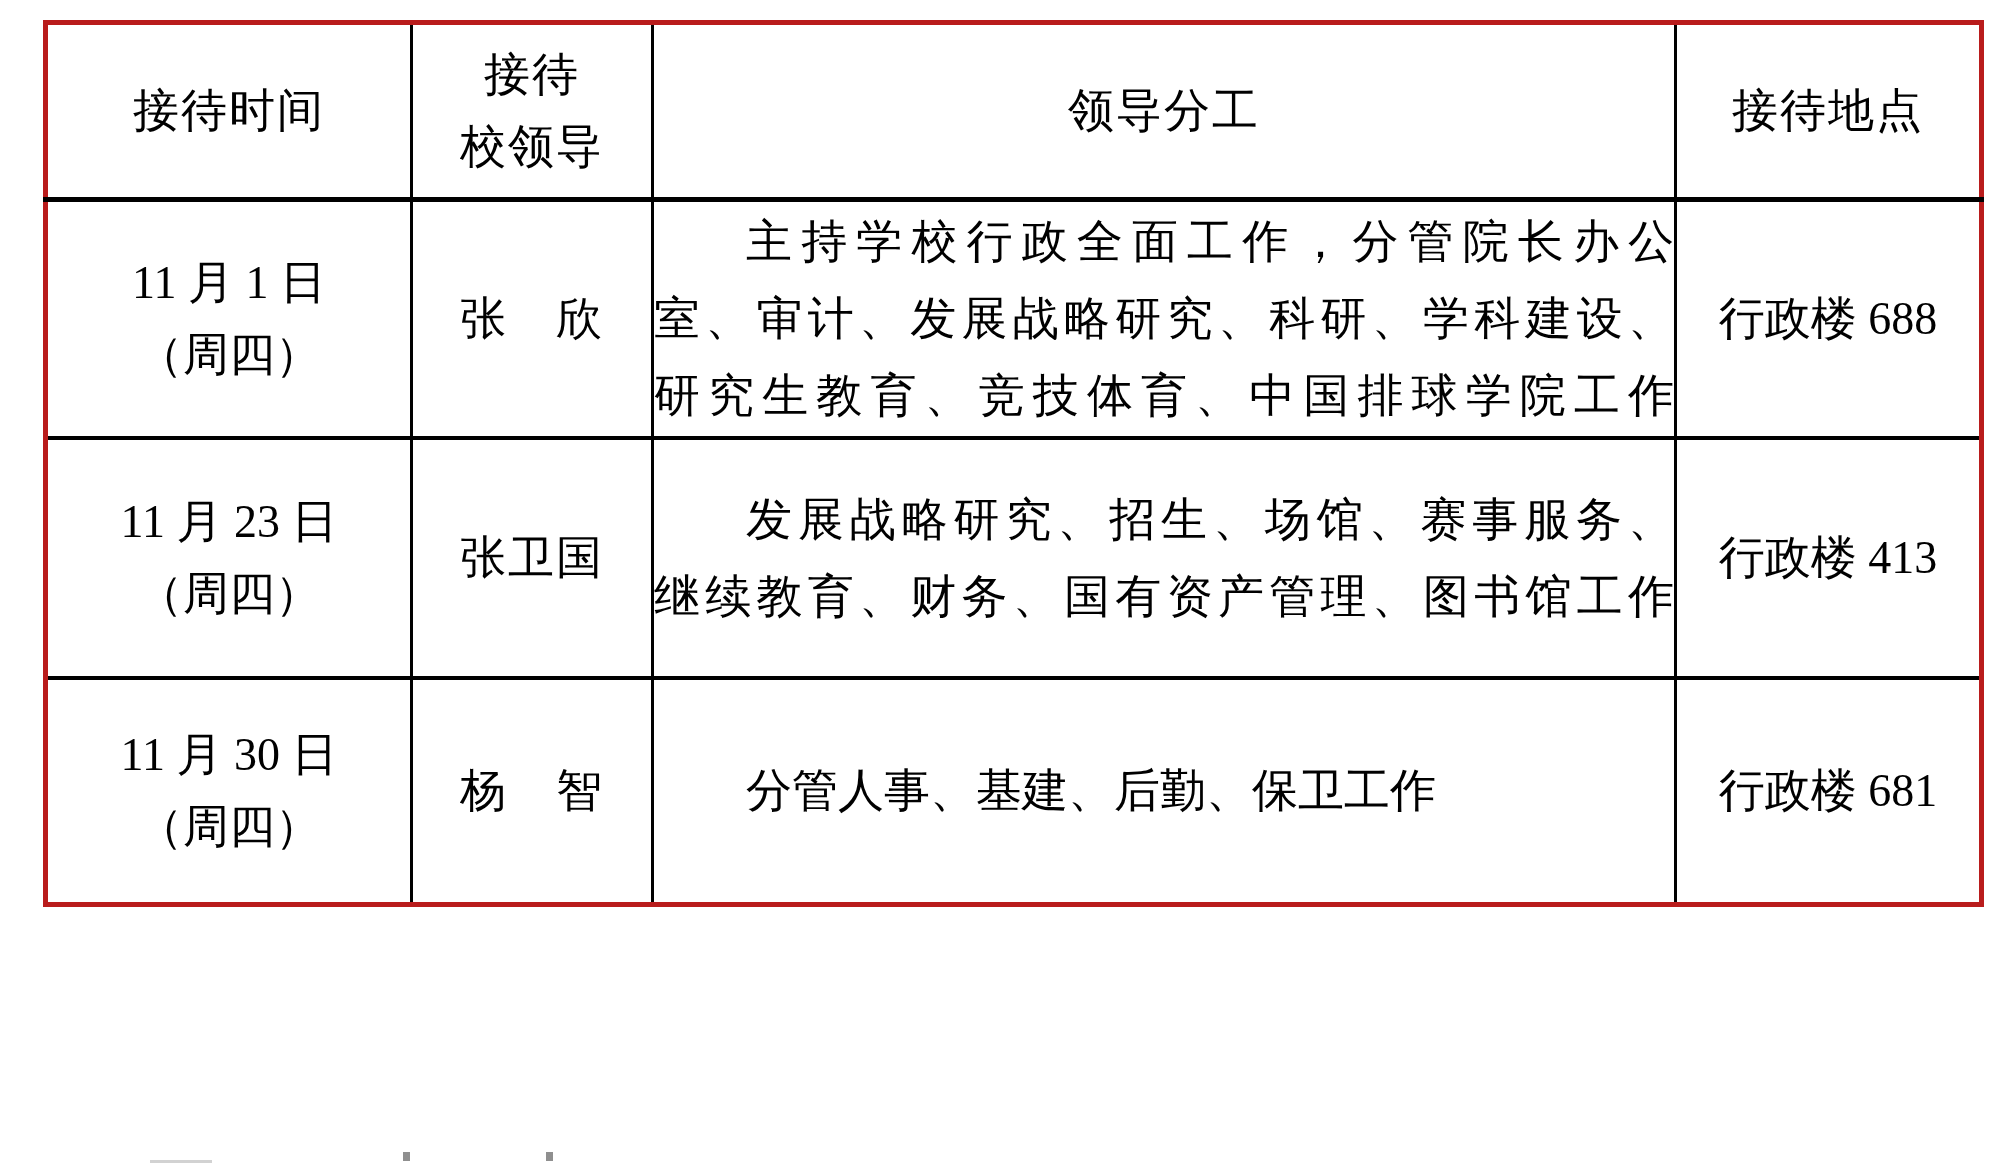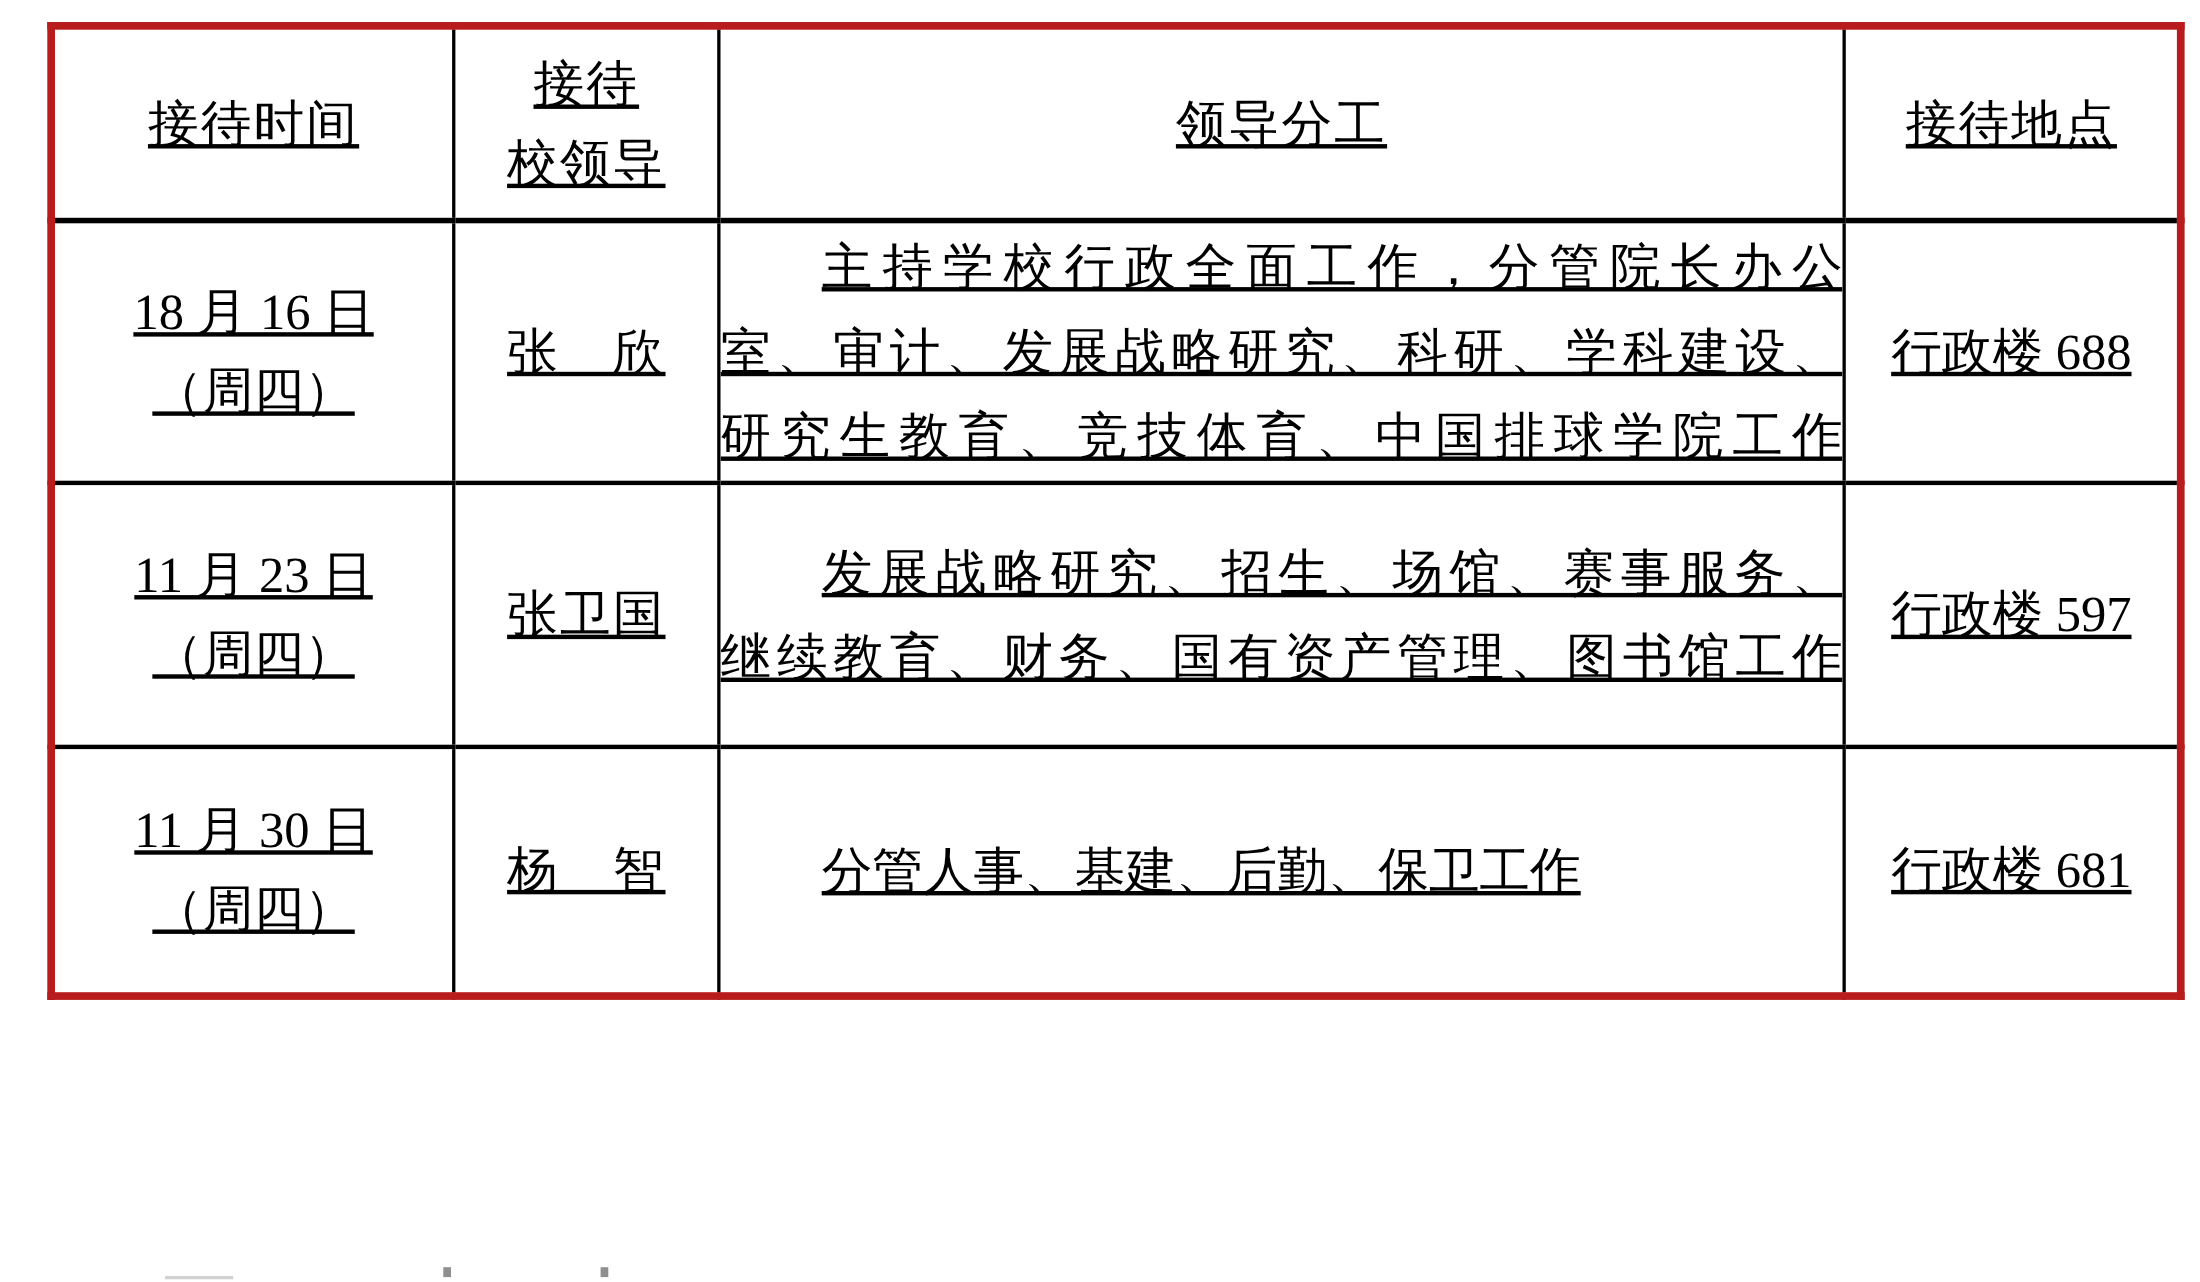--- a/index.html
+++ b/index.html
@@ -30,22 +30,21 @@
     border-color: #000000;
     border-width: 4px 3px;
     vertical-align: middle;
     font-weight: normal;
     font-size: 46px;
     line-height: 72px;
     padding: 0;
     overflow: hidden;
   }
   table.sched {
-    border: 7px solid #b91c1c;
-    text-decoration: underline;
+    border: 5px solid #b91c1c;
   }
   table.sched tr.head th {
     border-bottom-width: 5px;
   }
   .c-time     { width: 366px; }
   .c-leader   { width: 241px; }
   .c-duty     { width: 1023px; }
   .c-location { width: 306px; }
 
   .center { text-align: center; }
@@ -101,21 +100,21 @@
         <div>领导分工</div>
       </th>
       <th class="center hdr">
         <div>接待地点</div>
       </th>
     </tr>
 
 
     <tr style="height:238px;">
       <td class="center">
-        <div class="date-line">18 月 16 日</div>
+        <div class="date-line">11 月 1 日</div>
         <div class="date-line">（周四）</div>
       </td>
       <td class="center leader-name">张　欣</td>
       <td class="duty-cell">
         <div class="duty-line indent stretch">主持学校行政全面工作，分管院长办公</div>
         <div class="duty-line stretch">室、审计、发展战略研究、科研、学科建设、</div>
         <div class="duty-line stretch">研究生教育、竞技体育、中国排球学院工作</div>
       </td>
       <td class="center">行政楼 688</td>
     </tr>
@@ -123,21 +122,21 @@
     <tr style="height:240px;">
       <td class="center">
         <div class="date-line">11 月 23 日</div>
         <div class="date-line">（周四）</div>
       </td>
       <td class="center leader-name">张卫国</td>
       <td class="duty-cell">
         <div class="duty-line indent stretch">发展战略研究、招生、场馆、赛事服务、</div>
         <div class="duty-line stretch">继续教育、财务、国有资产管理、图书馆工作</div>
       </td>
-      <td class="center">行政楼 597</td>
+      <td class="center">行政楼 413</td>
     </tr>
 
     <tr style="height:227px;">
       <td class="center">
         <div class="date-line">11 月 30 日</div>
         <div class="date-line">（周四）</div>
       </td>
       <td class="center leader-name">杨　智</td>
       <td class="duty-cell">
         <div class="duty-line indent">分管人事、基建、后勤、保卫工作</div>

